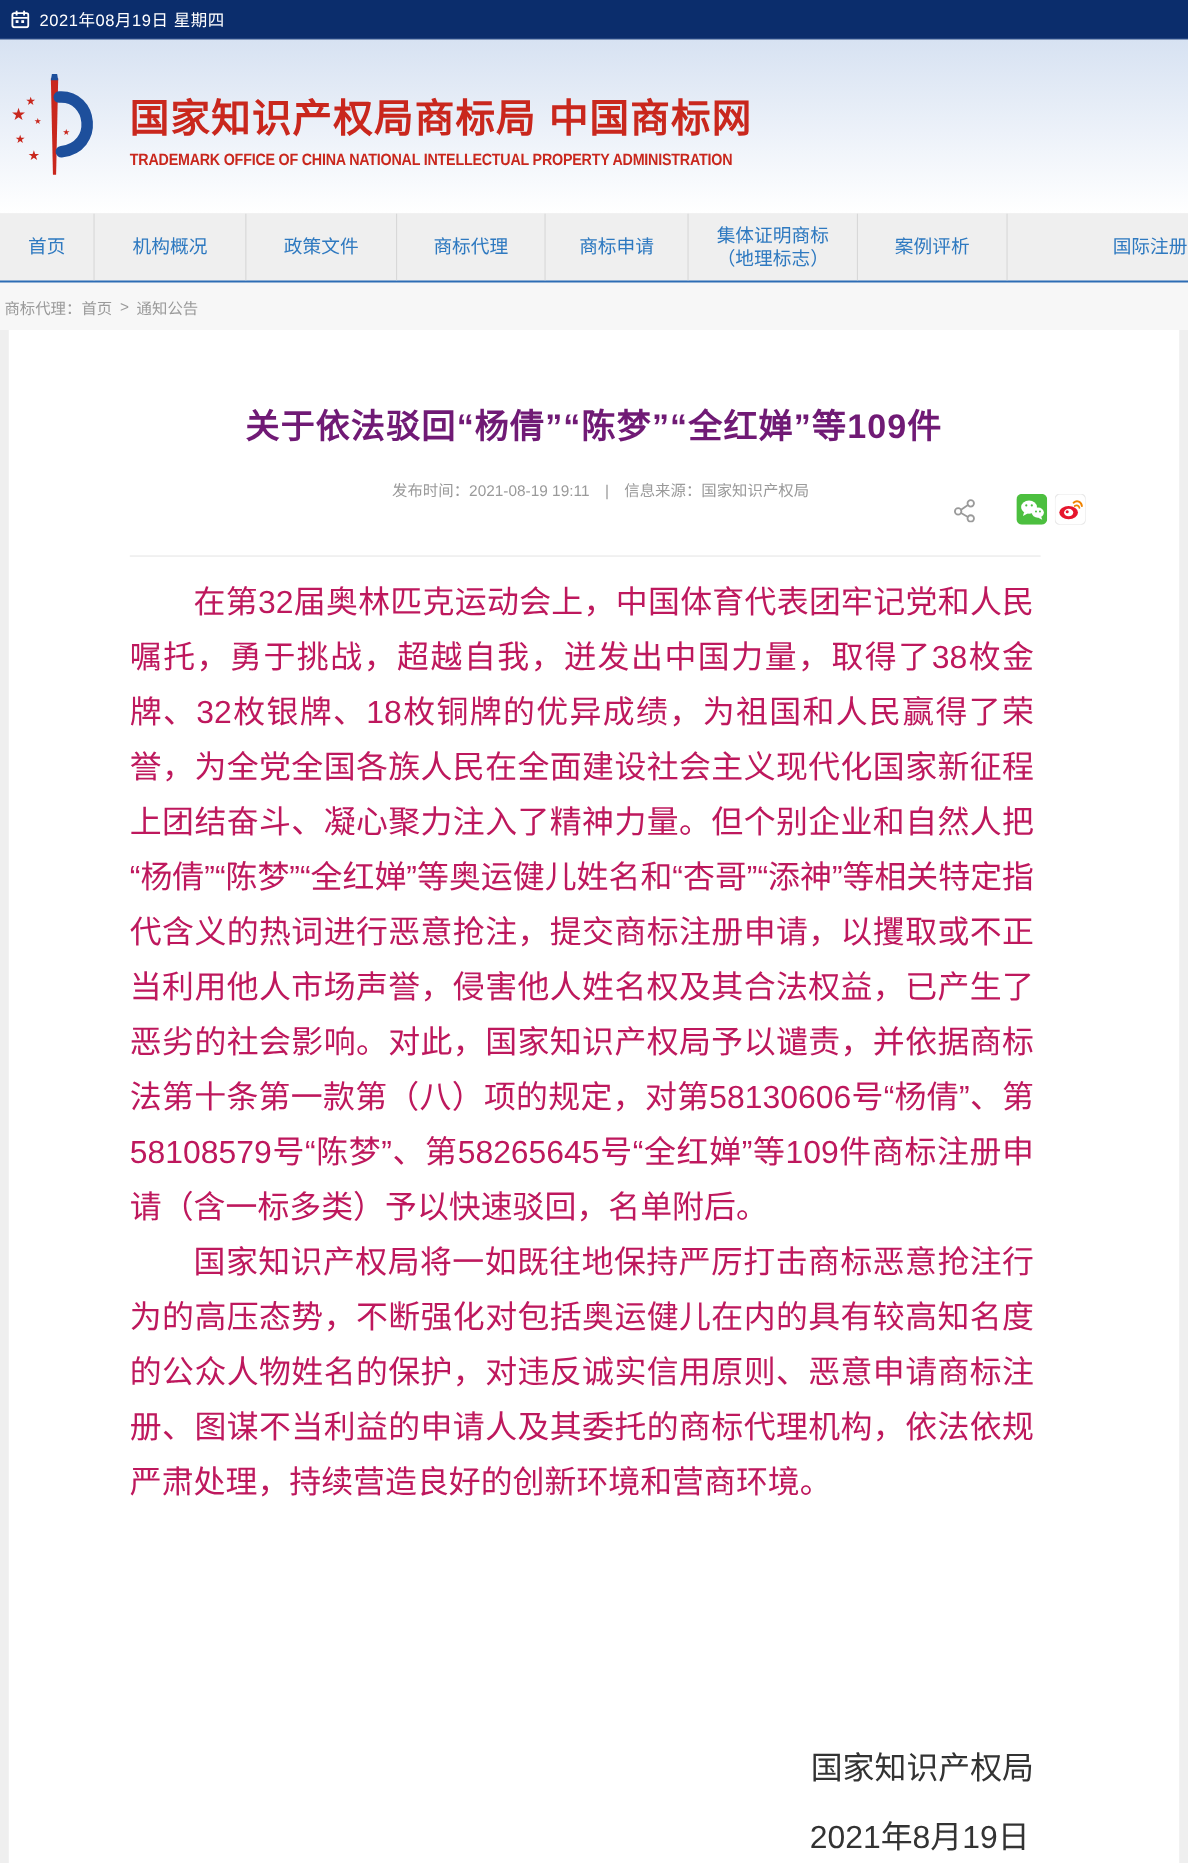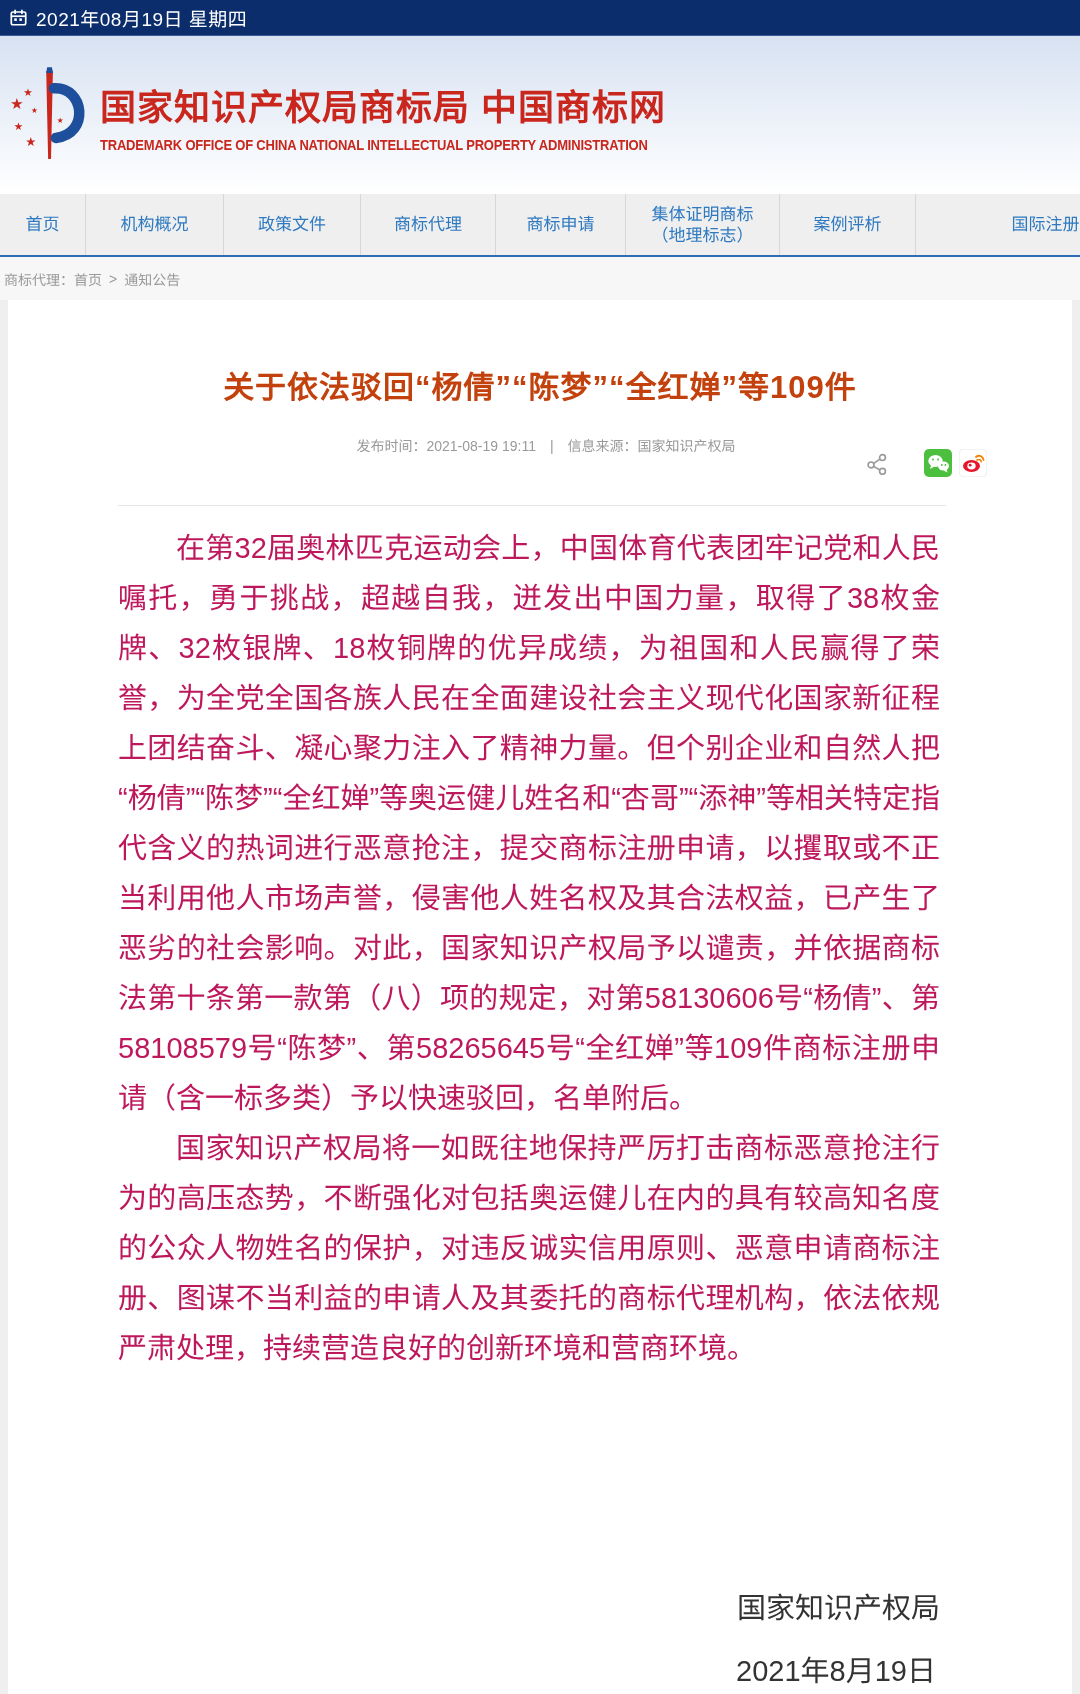--- a/index.html
+++ b/index.html
@@ -17,33 +17,33 @@
   .topbar {
     height: 36px;
     background: #0b2d6c;
     border-bottom: 1px solid #3a5a93;
     display: flex;
     align-items: center;
     padding-left: 10px;
     color: #ffffff;
   }
   .topbar .cal { width: 17px; height: 17px; margin-right: 9px; }
-  .topbar .date { font-size: 19px; letter-spacing: 0.5px; }
+  .topbar .date { font-size: 15px; letter-spacing: 0.5px; }
 
   
   .header {
     height: 158px;
     background: linear-gradient(180deg, #d7e2f2 0%, #e9eff8 45%, #ffffff 100%);
     display: flex;
     align-items: center;
     padding-left: 8px;
     overflow: hidden;
   }
   .logo { width: 86px; height: 104px; flex: 0 0 86px; }
-  .brand { margin-left: 6px; padding-top: 6px; }
+  .brand { margin-left: 24px; padding-top: 6px; }
   .brand .cn {
     color: #c9271d;
     font-size: 36px;
     font-weight: 700;
     letter-spacing: 1px;
     line-height: 44px;
   }
   .brand .en {
     color: #c9271d;
     font-size: 13px;
@@ -102,21 +102,21 @@
   .card {
     margin: 0 8px;
     background: #ffffff;
     min-height: 1391px;
     padding-top: 64px;
     padding-bottom: 24px;
     position: relative;
   }
   .art-title {
     text-align: center;
-    color: #c2410c;
+    color: #701a75;
     font-size: 31px;
     font-weight: 700;
     line-height: 47px;
     letter-spacing: 1px;
   }
   .meta-row {
     position: relative;
     margin-top: 24px;
     height: 46px;
     padding-left: 12px;

